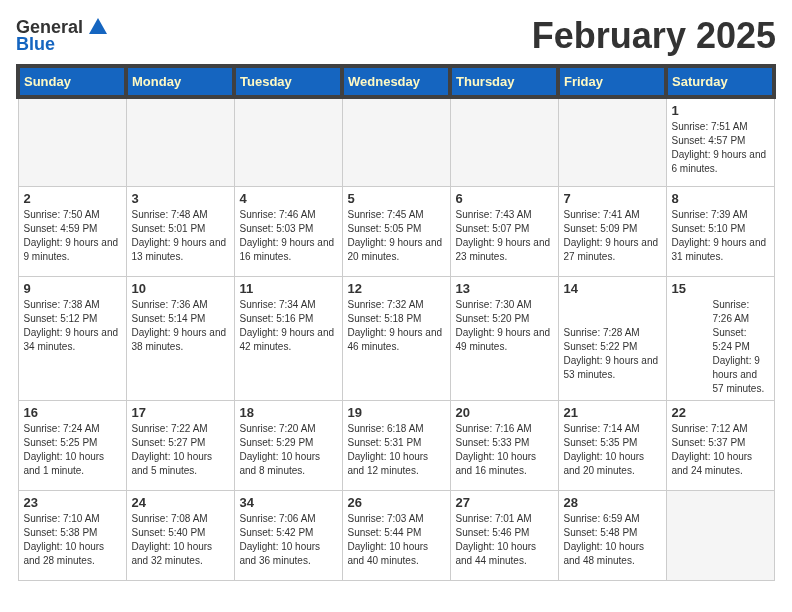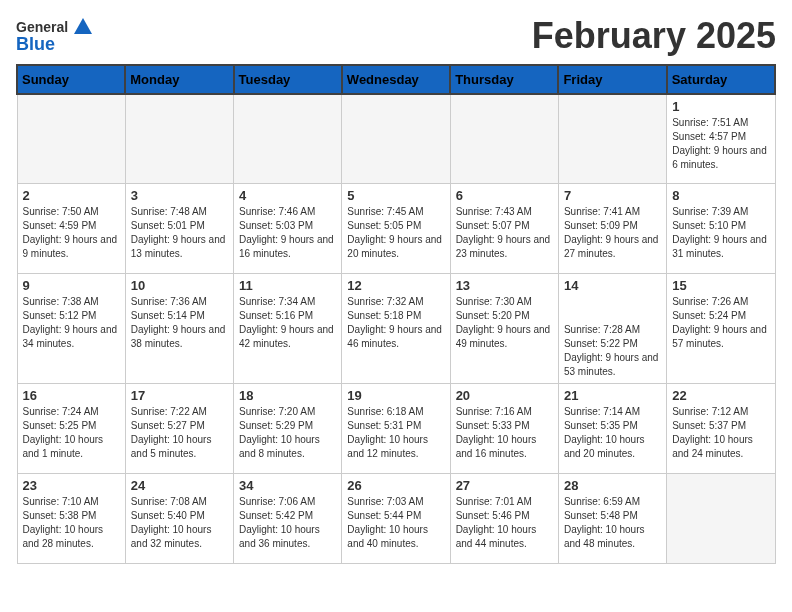--- a/index.html
+++ b/index.html
@@ -39,26 +39,26 @@
       font-size: 16px;
       color: #555;
     }
     .calendar {
       width: 100%;
       border-collapse: collapse;
       border: 1px solid #ccc;
     }
     .calendar th {
       background-color: #1565c0;
-      color: #000000;
+      color: #fef9c3;
       padding: 6px 4px;
       font-size: 13px;
       font-weight: bold;
       text-align: left;
-      border: 2px solid #404040;
+      border: 4px solid #404040;
     }
     .calendar td {
       vertical-align: top;
       padding: 4px 5px;
       border: 1px solid #ccc;
       width: 108px;
       min-height: 80px;
       background: #fff;
       font-size: 10px;
       color: #333;
@@ -80,21 +80,21 @@
     tr.week-row td {
       height: 90px;
     }
   </style>
 </head>
 <body>
 
 <div class="header-area">
   <div class="logo">
     <div class="logo-row">
-      <span style="font-size:14px;font-weight:bold;color:#333;">General</span>
+      <span style="font-size:18px;font-weight:bold;color:#333;">General</span>
       <svg width="22" height="22" viewBox="0 0 22 22" style="margin-left:2px;">
         <polygon points="11,2 20,18 2,18" fill="#1565c0"></polygon>
       </svg>
     </div>
     <span style="font-size:18px;font-weight:bold;color:#1565c0;margin-top:-4px;">Blue</span>
   </div>
   <div class="title-area">
     <div class="month-title">February 2025</div>
   </div>
 </div>
@@ -202,21 +202,21 @@
 Daylight: 9 hours and 49 minutes.</div>
         </td>
         <td>
           <span class="day-number">14</span>
           <div class="day-info" style="white-space: pre-wrap; margin-top: 30px;">Sunrise: 7:28 AM
 Sunset: 5:22 PM
 Daylight: 9 hours and 53 minutes.</div>
         </td>
         <td>
           <span class="day-number">15</span>
-          <div class="day-info" style="white-space: pre-wrap;">Sunrise: 7:26 AM
+          <div class="day-info" style="white-space: pre-wrap; margin-left: 41px;">Sunrise: 7:26 AM
 Sunset: 5:24 PM
 Daylight: 9 hours and 57 minutes.</div>
         </td>
       </tr>
       <tr class="week-row">
         <td>
           <span class="day-number">16</span>
           <div class="day-info" style="white-space: pre-wrap;">Sunrise: 7:24 AM
 Sunset: 5:25 PM
 Daylight: 10 hours and 1 minute.</div>

